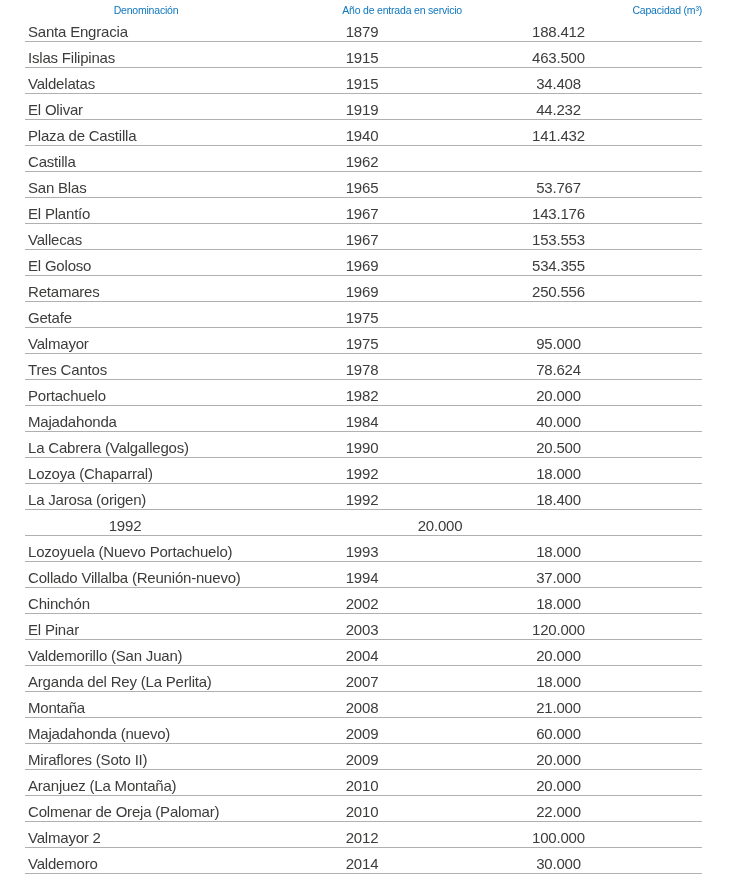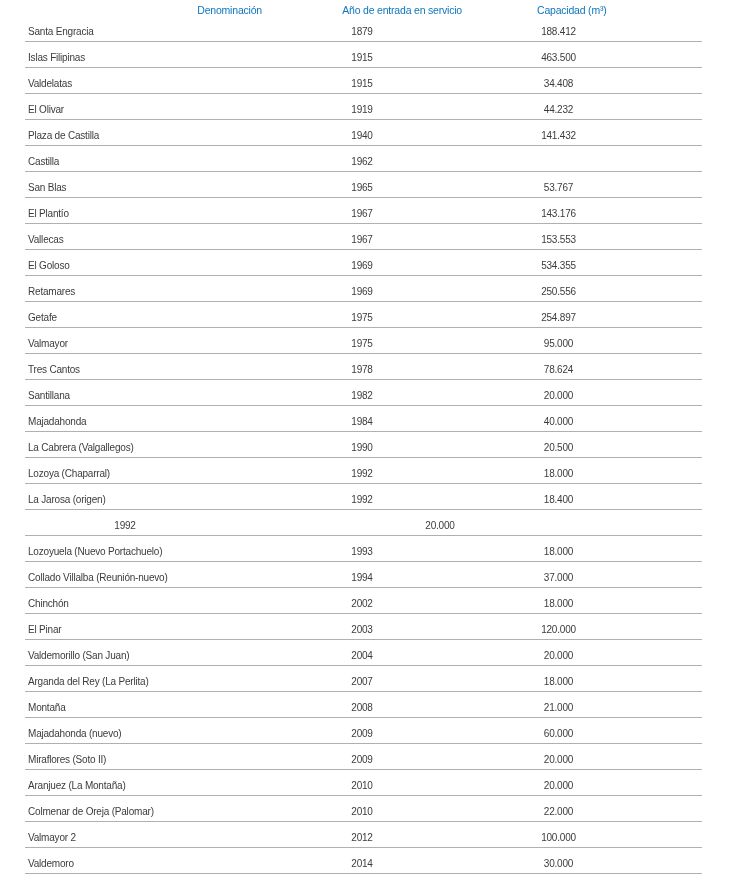--- a/index.html
+++ b/index.html
@@ -20,34 +20,34 @@
   .thead{
     display:flex;
     margin:0 33px 0 22px;
     padding-top:5px;
     height:16px;
     color:var(--header-text);
     font-size:10.5px;
     letter-spacing:-0.2px;
     line-height:11px;
   }
-  .thead .col-name{ width:240px; text-align:right;padding-left:8px; }
+  .thead .col-name{ width:240px; text-align:center;padding-left:8px; }
   .thead .col-year{ width:200px; text-align:right; }
-  .thead .col-capacity{ flex:1; text-align:left; padding-left:75px; }
+  .thead .col-capacity{ flex:1; text-align:right; padding-left:75px; }
   
   .tbody{ display:block; }
   .tr{
     display:flex;
     align-items:flex-end;
     height:26px;
     margin:0 33px 0 25px;
     border-bottom:1px solid var(--row-line);
     padding-bottom:3px;
     color:var(--body-text);
-    font-size:10px;
+    font-size:15px;
     letter-spacing:-0.2px;
     line-height:12px;
   }
   .tr .col-name{ width:237px; padding-left:3px; text-align:left; white-space:nowrap; }
   .tr .col-year{ width:200px; text-align:center; }
   .tr .col-capacity{ flex:1; text-align:center; padding-right:47px; }
 </style>
 </head>
 <body>
 
@@ -119,37 +119,36 @@
 
   <div class="tr">
     <div class="col-name">Retamares</div>
     <div class="col-year">1969</div>
     <div class="col-capacity">250.556</div>
   </div>
 
   <div class="tr">
     <div class="col-name">Getafe</div>
     <div class="col-year">1975</div>
-    <div class="col-capacity">254.897</div>
   </div>
 
   <div class="tr">
     <div class="col-name">Valmayor</div>
     <div class="col-year">1975</div>
     <div class="col-capacity">95.000</div>
   </div>
 
   <div class="tr">
     <div class="col-name">Tres Cantos</div>
     <div class="col-year">1978</div>
     <div class="col-capacity">78.624</div>
   </div>
 
   <div class="tr">
-    <div class="col-name">Santillana</div>
+    <div class="col-name">Portachuelo</div>
     <div class="col-year">1982</div>
     <div class="col-capacity">20.000</div>
   </div>
 
   <div class="tr">
     <div class="col-name">Majadahonda</div>
     <div class="col-year">1984</div>
     <div class="col-capacity">40.000</div>
   </div>
 

